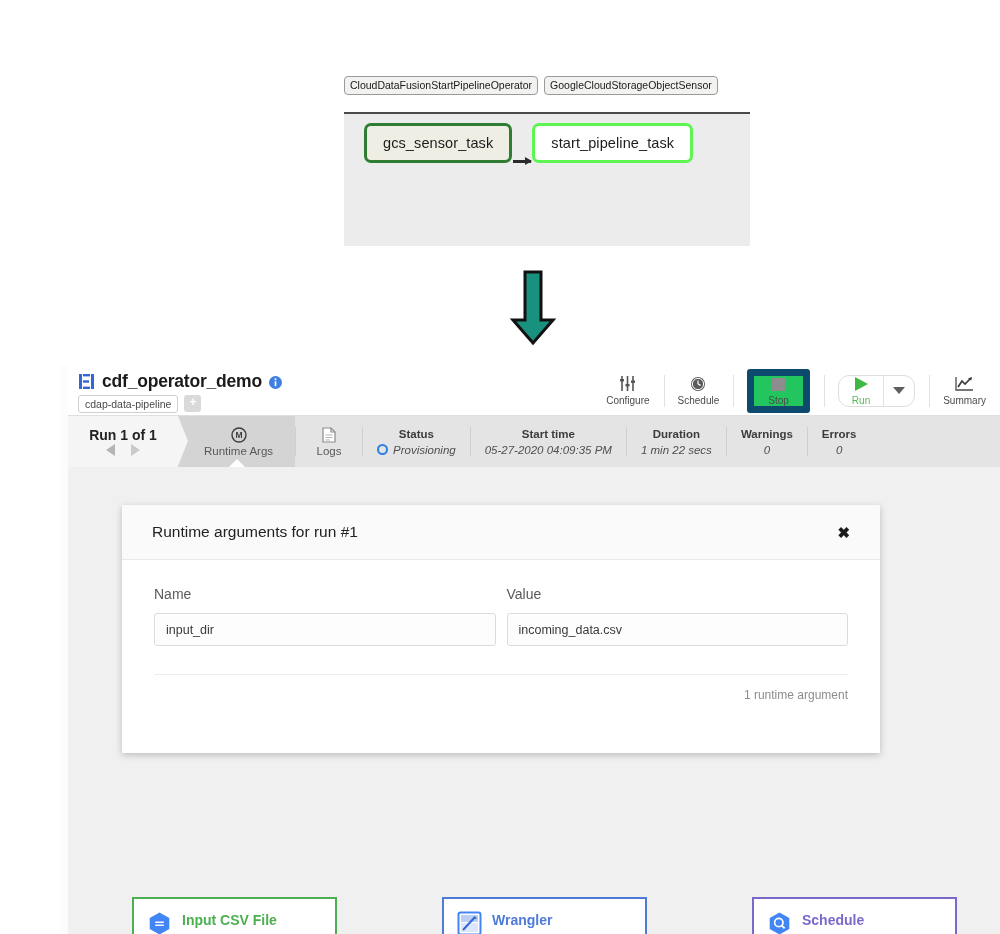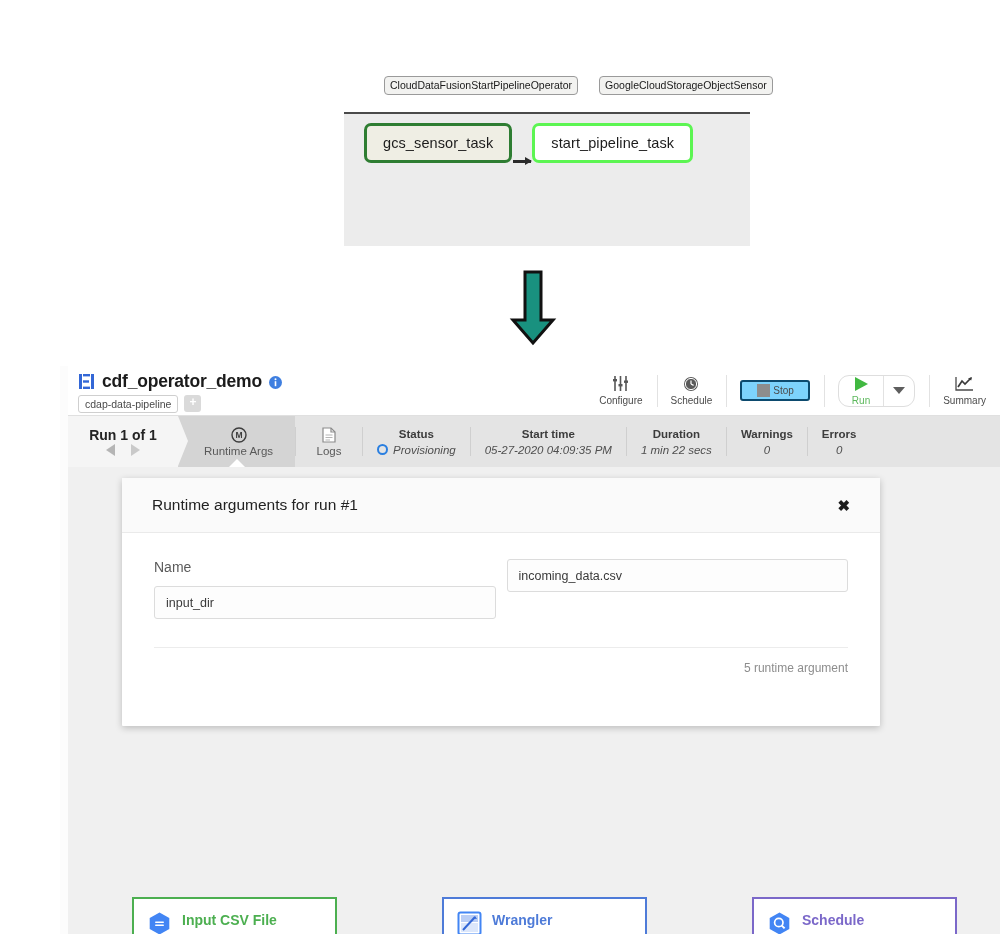--- a/index.html
+++ b/index.html
@@ -6,21 +6,21 @@
   html, body {
     width: 1000px; height: 934px;
     background: #ffffff;
     font-family: "Liberation Sans", sans-serif;
     overflow: hidden;
   }
   .page { position: relative; width: 1000px; height: 934px; background:#fff; }
 
   
   .airflow { position:absolute; left:344px; top:76px; width:406px; height:170px; }
-  .af-legend { display:flex; gap:21px; align-items:flex-start;margin-left:40px; }
+  .af-legend { display:flex; gap:6px; align-items:flex-start; }
   .af-chip {
     border:1px solid #9a9a9a; border-radius:4px; background:#f2f2f0;
     font-size:10.5px; color:#1a1a1a; padding:2px 5px 3px 5px; line-height:1.15;
     white-space:nowrap; font-family:"Liberation Sans", sans-serif;
   }
   .af-canvas {
     position:absolute; left:0; top:36px; width:406px; height:134px;
     background:#ececec; border-top:2px solid #4a4a4a;
   }
   .af-nodes { position:absolute; left:20px; top:47px; display:flex; align-items:flex-end; }
@@ -68,22 +68,22 @@
     display:flex; flex-direction:column; align-items:center; justify-content:center;
     gap:3px; padding:0 14px; min-width:62px; position:relative;
   }
   .act + .act::before {
     content:""; position:absolute; left:0; top:9px; bottom:9px; width:1px; background:#e2e2e2;
   }
   .act-lbl { font-size:10px; color:#4b4b4b; }
   .act-lbl.green { color:#5cb85c; }
   .act-ico { height:17px; display:flex; align-items:center; justify-content:center; }
   .act-box {
-    border:2px solid #0c4a6e; border-radius:3px; background:#7dd3fc;
-    margin:5px 0; display:flex; flex-direction:row; align-items:center; justify-content:center;
+    border:7px solid #0c4a6e; border-radius:3px; background:#22c55e;
+    margin:5px 0; display:flex; flex-direction:column; align-items:center; justify-content:center;
     gap:2px; padding:0 14px; min-width:58px;
   }
   .run-group { display:flex; align-items:stretch; margin:5px 0; border:1px solid #dedede; border-radius:11px; background:#fff; }
   .run-main { display:flex; flex-direction:column; align-items:center; justify-content:center; gap:2px; padding:0 13px; }
   .run-caret { display:flex; align-items:center; justify-content:center; padding:0 9px; border-left:1px solid #e2e2e2; }
   .caret-dn { width:0;height:0;border-left:6px solid transparent;border-right:6px solid transparent;border-top:7px solid #5e5e5e; }
 
   
   .runbar { position:relative; height:51px; background:#e4e4e4; display:flex; align-items:stretch; }
   .runbar-nav {
@@ -116,21 +116,21 @@
   .rb-v { font-size:11.5px; color:#4f4f4f; display:flex; align-items:center; gap:5px;font-style:italic; }
   .ring {
     width:11px; height:11px; border-radius:50%; border:2px solid #2a7fe0; display:inline-block;
   }
 
   
   .canvas { position:relative; height:467px; background:#f0f0f0; }
 
   
   .rt-panel {
-    position:absolute; left:54px; top:11px; width:758px; height:248px; background:#fff;
+    position:absolute; left:54px; top:38px; width:758px; height:248px; background:#fff;
     box-shadow:0 2px 7px rgba(0,0,0,.22); border-radius:1px;
   }
   .rt-head {
     height:55px; border-bottom:1px solid #eaeaea; display:flex; align-items:center;
     justify-content:space-between; padding:0 24px 0 30px; background:#fafafa;
   }
   .rt-title { font-size:15.5px; color:#222; }
   .rt-close { font-size:15px; font-weight:700; color:#1b1b1b; line-height:1; padding:4px 6px; }
   .rt-body { padding:26px 32px 0 32px; }
   .rt-cols { display:flex; gap:11px; }
@@ -361,24 +361,25 @@
             <span class="rt-title">Runtime arguments for run #1</span>
             <span class="rt-close">✖</span>
           </div>
           <div class="rt-body">
             <div class="rt-cols">
               <div class="rt-col">
                 <div class="rt-lbl">Name</div>
                 <div class="rt-input">input_dir</div>
               </div>
               <div class="rt-col">
+                <div class="rt-lbl">Value</div>
                 <div class="rt-input">incoming_data.csv</div>
               </div>
             </div>
-            <div class="rt-foot">5 runtime argument</div>
+            <div class="rt-foot">1 runtime argument</div>
           </div>
         </div>
 
         <div class="pnode" style="left:64px; top:430px;">
           <div class="pn-top">
             <span class="pn-ico">
               <svg width="25" height="25" viewBox="0 0 25 25">
                 <polygon points="12.5,1.5 22.3,7 22.3,18 12.5,23.5 2.7,18 2.7,7" fill="#4285f4"></polygon>
                 <rect x="8" y="10.4" width="9" height="1.7" rx=".8" fill="#fff"></rect>
                 <rect x="8" y="13.4" width="9" height="1.7" rx=".8" fill="#fff"></rect>

